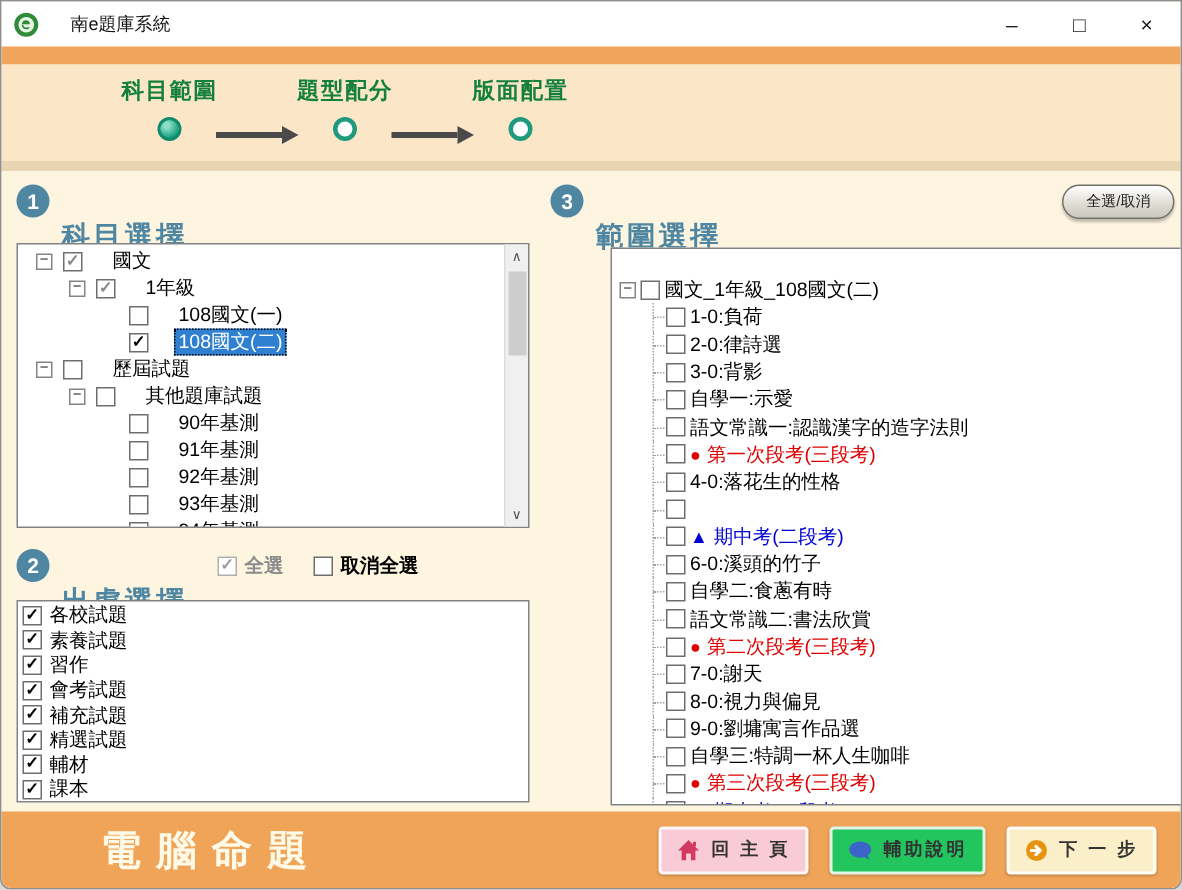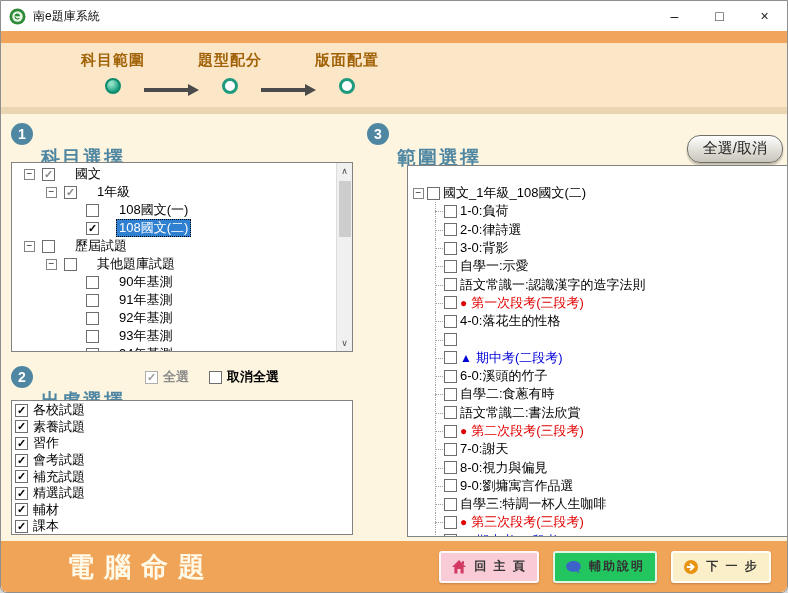--- a/index.html
+++ b/index.html
@@ -5,32 +5,32 @@
   * { margin:0; padding:0; box-sizing:border-box; }
   html,body { background:#d7d7d7; font-family:"Liberation Sans", sans-serif; }
   .window{
     position:relative; width:788px; height:593px; margin:0 auto;
     background:#fdf5e0; border:1px solid #8f8f8f; border-radius:0 0 7px 7px;
     overflow:hidden;
   }
   
   .titlebar{ height:30px; background:#ffffff; display:flex; align-items:center; padding-left:8px; }
   .appicon{ width:17px; height:17px; flex:none; }
-  .title-text{ font-size:12px; color:#111; margin-left:7px; }
+  .title-text{ font-size:12px; color:#111; margin-left:21px; }
   .win-controls{ margin-left:auto; display:flex; height:100%; }
   .wc{ width:45px; height:100%; display:flex; align-items:center; justify-content:center;
        font-size:14px; color:#222; cursor:default; }
   
   .orange-strip{ height:12px; background:#f1a45b; }
   .stepband{ height:64px; background:#fbe7c8; position:relative; }
   .divider{ height:7px; background:#e9d5b2; box-shadow:0 2px 2px rgba(120,90,40,.25); }
   
   .steps{ position:absolute; left:64px; top:8px; display:flex; }
   .step{ display:flex; flex-direction:column; align-items:center; width:96px; }
-  .step-label{ font-size:15px; font-weight:bold; color:#a16207; letter-spacing:1px; margin-bottom:8px; }
+  .step-label{ font-size:15px; font-weight:bold; color:#15803d; letter-spacing:1px; margin-bottom:8px; }
   .circle{ width:16px; height:16px; border-radius:50%; }
   .circle.cur{ background:radial-gradient(circle at 35% 30%, #8fe0c6 15%, #1ba181 70%); border:2px solid #0f8a6c; }
   .circle.up{ background:#fff; border:3px solid #1f9a7c; }
   .arrow{ display:flex; align-items:center; padding-top:33px; margin:0 -17px; }
   .shaft{ width:44px; height:4px; background:#4a4a4a; }
   .head{ width:0; height:0; border-left:11px solid #4a4a4a; border-top:6px solid transparent; border-bottom:6px solid transparent; }
   
   .main{ position:absolute; top:113px; left:0; right:0; bottom:51px; background:#fdf5e0; }
   .sechead{ display:flex; align-items:center; gap:8px; height:28px; }
   .numcircle{ width:22px; height:22px; border-radius:50%; background:#4f87a3; color:#fff;
@@ -66,21 +66,21 @@
   
   .sec2head{ position:absolute; top:243px; left:0; width:342px; display:flex; align-items:center; }
   .inlinecb{ display:flex; align-items:center; gap:5px; margin-left:20px; font-size:13px; font-weight:bold; color:#000;justify-content:center; }
   .inlinecb .lab-dis{ color:#8c8c8c; }
   .src-box{ position:absolute; top:280px; left:0; width:342px; height:135px; overflow:hidden; padding-top:1px; }
   .srow{ height:16.6px; display:flex; align-items:center; font-size:13px; padding-left:3px; }
   .srow .cb{ margin-right:5px; }
   
   .col-right{ position:absolute; left:366px; top:6px; width:416px; height:100%; }
   .rhead{ display:flex; align-items:flex-start; }
-  .toggle-btn{ margin-left:auto; margin-top:15px; padding:3px 15px 4px; font-size:15px; color:#222;
+  .toggle-btn{ margin-left:auto; margin-top:3px; padding:3px 15px 4px; font-size:10px; color:#222;
                background:linear-gradient(#ffffff, #dddbd2 60%, #c9c7bd); border:1px solid #6f6f68;
                border-radius:13px; box-shadow:0 2px 2px rgba(0,0,0,.25); cursor:default; white-space:nowrap; }
   .tree2{ position:absolute; top:45px; left:0; width:416px; height:372px; overflow:hidden; padding-top:18px;margin-left:40px; }
   .rrow{ height:18.3px; display:flex; align-items:center; font-size:13px; color:#000; padding-left:22px; }
   .rrow.rroot{ padding-left:5px; }
   .rroot .exp{ margin-right:3px; }
   .guide{ width:14px; align-self:stretch; position:relative; flex:none; }
   .guide::before{ content:""; position:absolute; left:5px; top:0; bottom:0; border-left:1px dotted #a2a2a2; }
   .guide::after{ content:""; position:absolute; left:5px; top:50%; width:8px; border-top:1px dotted #a2a2a2; }
   .guide.last::before{ bottom:50%; }

